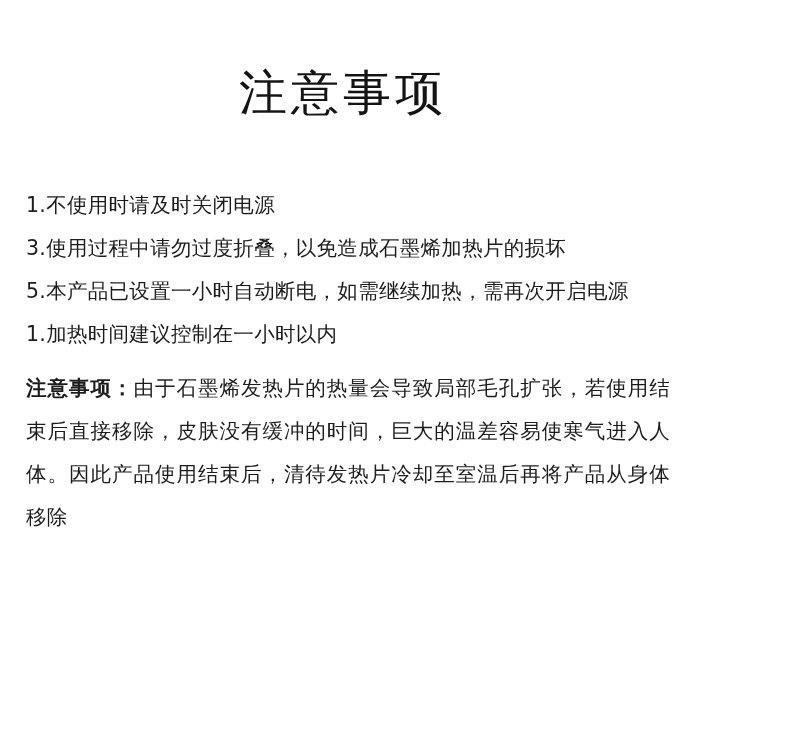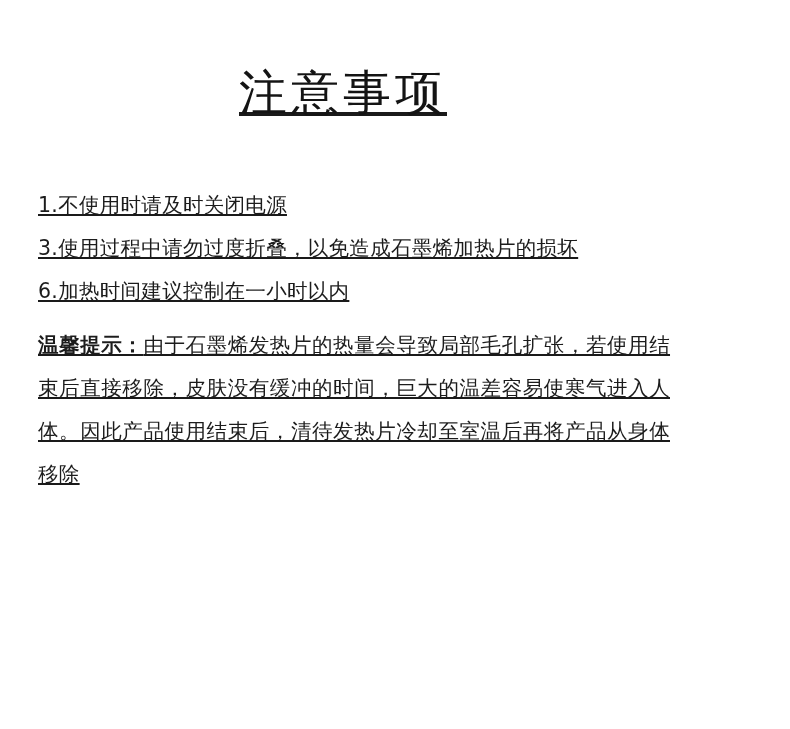--- a/index.html
+++ b/index.html
@@ -12,36 +12,35 @@
     background: #ffffff;
     font-family: "Liberation Sans", "DejaVu Sans", sans-serif;
     color: #1a1a1a;
     overflow: hidden;
   }
   .page {
     position: relative;
     width: 686px;
     height: 729px;
     box-sizing: border-box;
-    text-decoration: underline;
   }
   .title {
     text-align: center;
     font-size: 48px;
     font-weight: 400;
     letter-spacing: 4px;
     color: #141414;
     margin: 0;
     padding-top: 62px;
     line-height: 1.25;
     font-family: "DejaVu Sans", "Liberation Sans", sans-serif;
   }
   .content {
     margin-top: 62px;
-    padding-left: 38px;
+    padding-left: 26px;
     padding-right: 16px;
   }
   .note-line {
     font-size: 20.5px;
     line-height: 43px;
     color: #1c1c1c;
     letter-spacing: 0.3px;
     white-space: nowrap;
     font-family: "DejaVu Sans", "Liberation Sans", sans-serif;
   }
@@ -63,18 +62,19 @@
 </head>
 <body>
 
 <div class="page">
 
   <h1 class="title">注意事项</h1>
 
   <div class="content">
     <div class="note-line">1.不使用时请及时关闭电源</div>
     <div class="note-line">3.使用过程中请勿过度折叠，以免造成石墨烯加热片的损坏</div>
-    <div class="note-line">6.加热时间建议控制在一小时以内</div>
+    <div class="note-line">5.本产品已设置一小时自动断电，如需继续加热，需再次开启电源</div>
+    <div class="note-line">1.加热时间建议控制在一小时以内</div>
 
-    <div class="tip-block"><span class="tip-label">温馨提示：</span><span>由于石墨烯发热片的热量会导致局部毛孔扩张，若使用结束后直接移除，皮肤没有缓冲的时间，巨大的温差容易使寒气进入人体。因此产品使用结束后，清待发热片冷却至室温后再将产品从身体移除</span></div>
+    <div class="tip-block"><span class="tip-label">注意事项：</span><span>由于石墨烯发热片的热量会导致局部毛孔扩张，若使用结束后直接移除，皮肤没有缓冲的时间，巨大的温差容易使寒气进入人体。因此产品使用结束后，清待发热片冷却至室温后再将产品从身体移除</span></div>
   </div>
 
 </div>
 
 </body></html>

